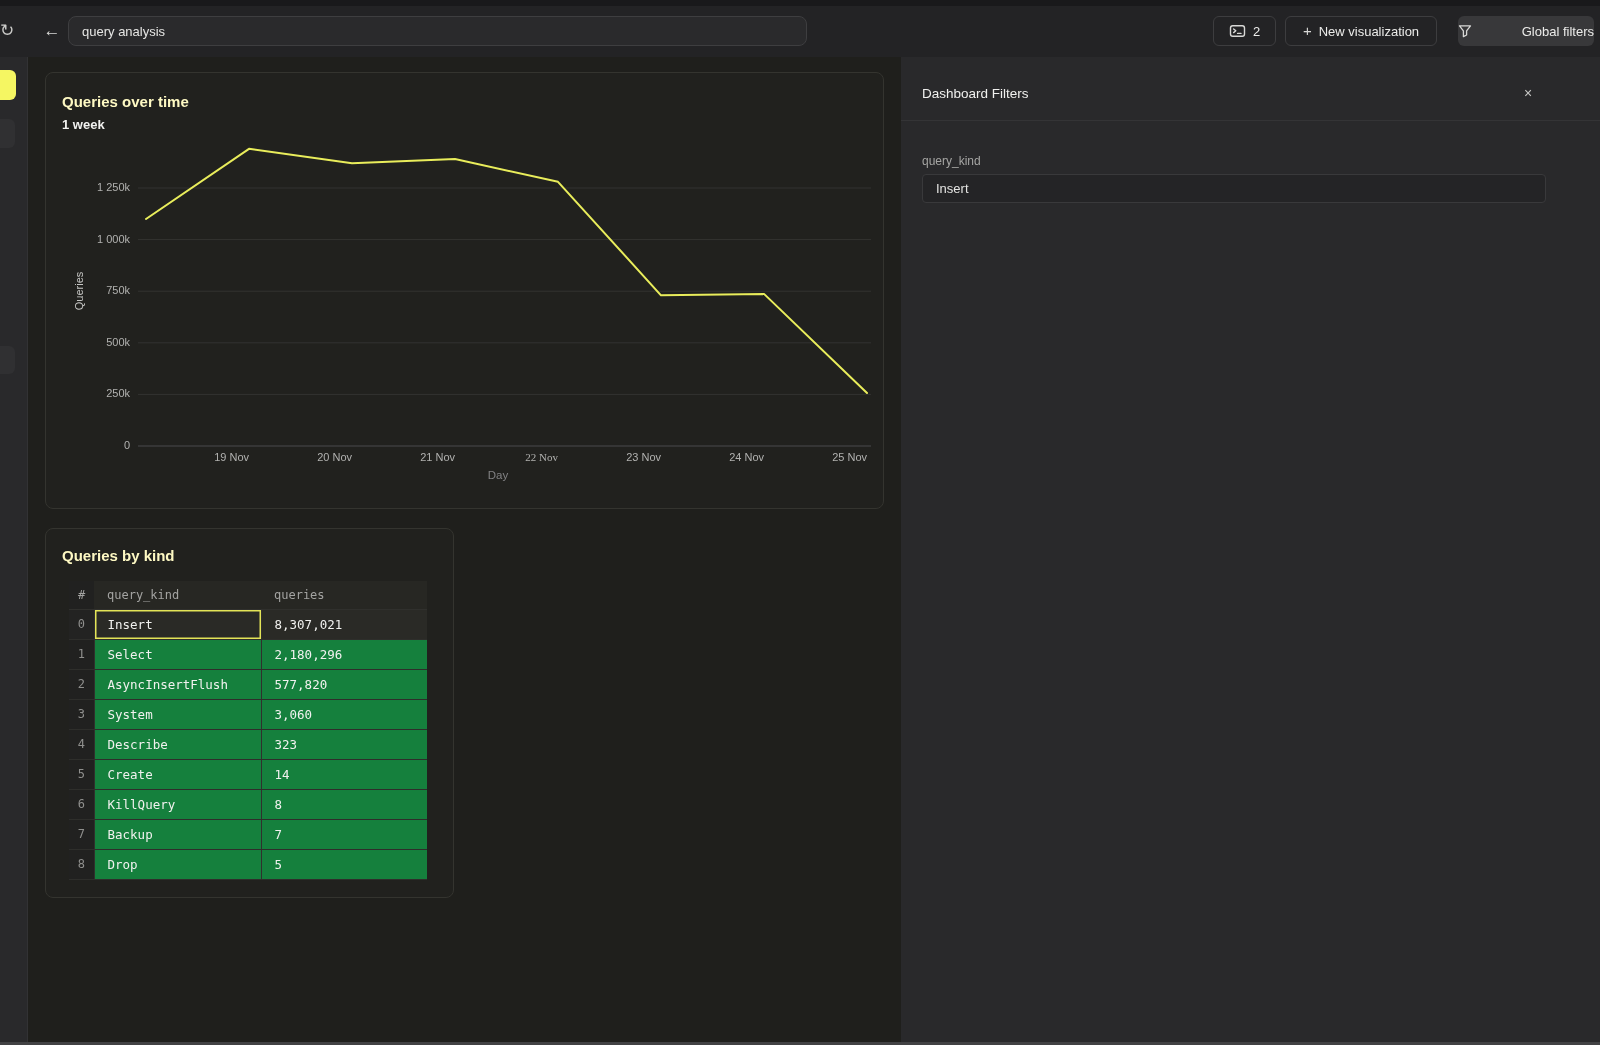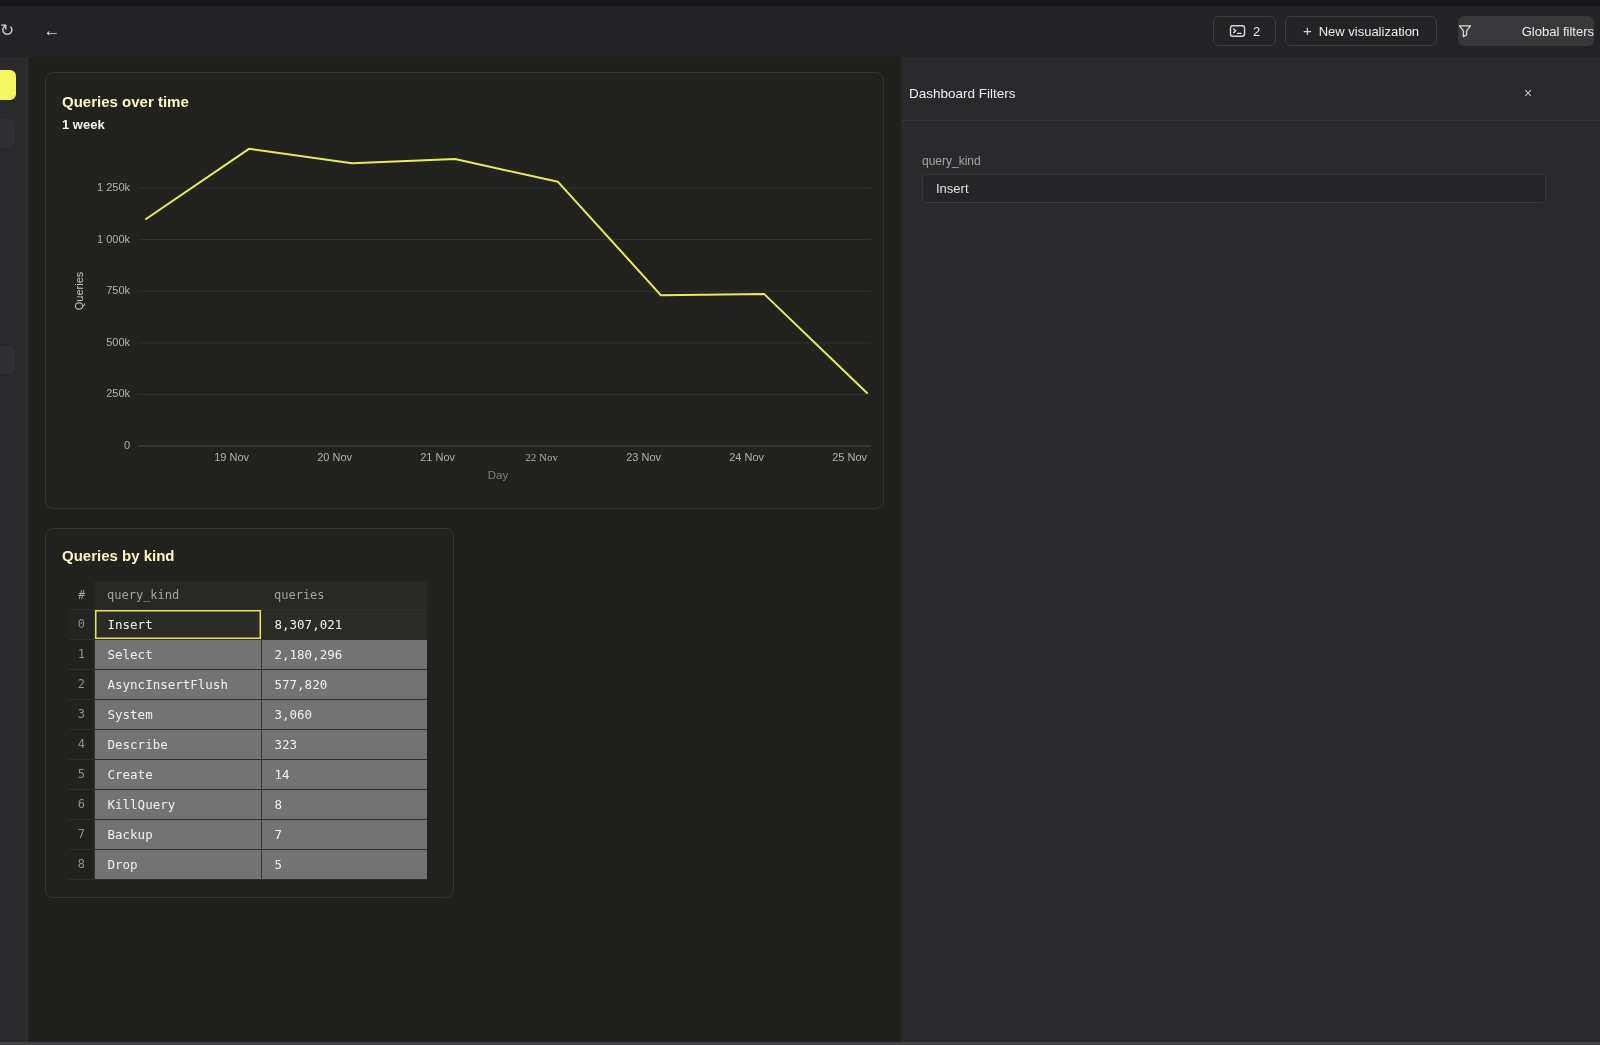--- a/index.html
+++ b/index.html
@@ -43,45 +43,46 @@
   .ytick { position:absolute; left:14px; width:70px; text-align:right; color:#b2b2b0; font-size:11px; }
   .xtick { position:absolute; top:378px; width:70px; text-align:right; color:#b2b2b0; font-size:11px; }
   .xaxis-name { position:absolute; left:412px; top:396px; width:80px; text-align:center; color:#828284; font-size:11.5px; }
   .yaxis-name { position:absolute; left:33px; top:218px; transform:translate(-50%,-50%) rotate(-90deg); color:#c6c6c4; font-size:11px; }
 
   
   table.qtable { position:absolute; left:23px; top:52px; width:358px; border-collapse:collapse; table-layout:fixed; font-family:"DejaVu Sans Mono", monospace; }
   .qtable col.c-idx { width:25px; } .qtable col.c-kind { width:167px; } .qtable col.c-val { width:166px; }
   .qtable th { height:28px; font-weight:400; font-size:12px; color:#a3a3a1; text-align:left; padding:0 0 0 13px; background:#272723; border-bottom:1px solid #30302d; }
   .qtable th.h-idx { background:#212120; text-align:center; padding:0; }
-  .qtable td { height:30px; font-size:12.5px; color:#f1f1ef; padding:0 0 0 13px; background:#737373; border-bottom:1px solid #2e2e2b; }
+  .qtable td { height:30px; font-size:12.5px; color:#f1f1ef; padding:0 0 0 13px; background:#15803d; border-bottom:1px solid #2e2e2b; }
   .qtable td.idx { background:#212120; color:#8f8f8d; text-align:center; padding:0; font-size:12px; }
   .qtable td.bl { border-left:1px solid #30302d; }
   .qtable tr.selected td { background:#2a2a26; }
   .qtable tr.selected td.idx { background:#232322; }
   .qtable tr.selected td.kind { box-shadow:inset 0 0 0 1.5px #e3e457; }
 
   
   .fpanel { position:absolute; left:901px; top:57px; width:699px; height:988px; background:#29292b; }
-  .fpanel-title { position:absolute; left:8px; top:29px; color:#f0f0ee; font-size:13.5px; font-weight:500; }
+  .fpanel-title { position:absolute; left:21px; top:29px; color:#f0f0ee; font-size:13.5px; font-weight:500; }
   .fpanel-close { position:absolute; right:62px; top:26px; width:20px; height:20px; color:#c8c8c6; font-size:14px; line-height:20px; text-align:center; cursor:pointer; }
   .fpanel-divider { position:absolute; left:0; top:63px; width:699px; height:1px; background:#343436; }
   .ffield-label { position:absolute; left:21px; top:97px; color:#a5a5a3; font-size:12px; }
   .ffield-select { position:absolute; left:21px; top:117px; width:624px; height:29px; background:#242426; border:1px solid #39393b; border-radius:4px; color:#e4e4e2; font-size:13px; line-height:27px; padding-left:13px; cursor:pointer; }
 
   .bottom-edge { position:absolute; left:0; bottom:0; width:1600px; height:3px; background:#424244; }
 </style>
 </head>
 <body>
 
 <div class="top-strip"></div>
 
 <header class="topbar">
   <span class="refresh-ic">↻</span>
   <span class="back-ic">←</span>
+  <input class="title-input" type="text" value="query analysis" style="">
   <div class="tb-btn btn-outline btn-tabs">
     <svg width="17" height="16" viewBox="0 0 17 16">
       <rect x="1.5" y="2.8" width="14" height="10.4" rx="2.2" fill="none" stroke="#d8d8d6" stroke-width="1.4"></rect>
       <path d="M4.6 6 L6.8 7.8 L4.6 9.6" fill="none" stroke="#d8d8d6" stroke-width="1.4" stroke-linecap="round" stroke-linejoin="round"></path>
       <line x1="8.6" y1="10.4" x2="12" y2="10.4" stroke="#d8d8d6" stroke-width="1.4" stroke-linecap="round"></line>
     </svg>
     <span>2</span>
   </div>
   <div class="tb-btn btn-outline btn-newviz">
     <span class="plus-g">+</span>

